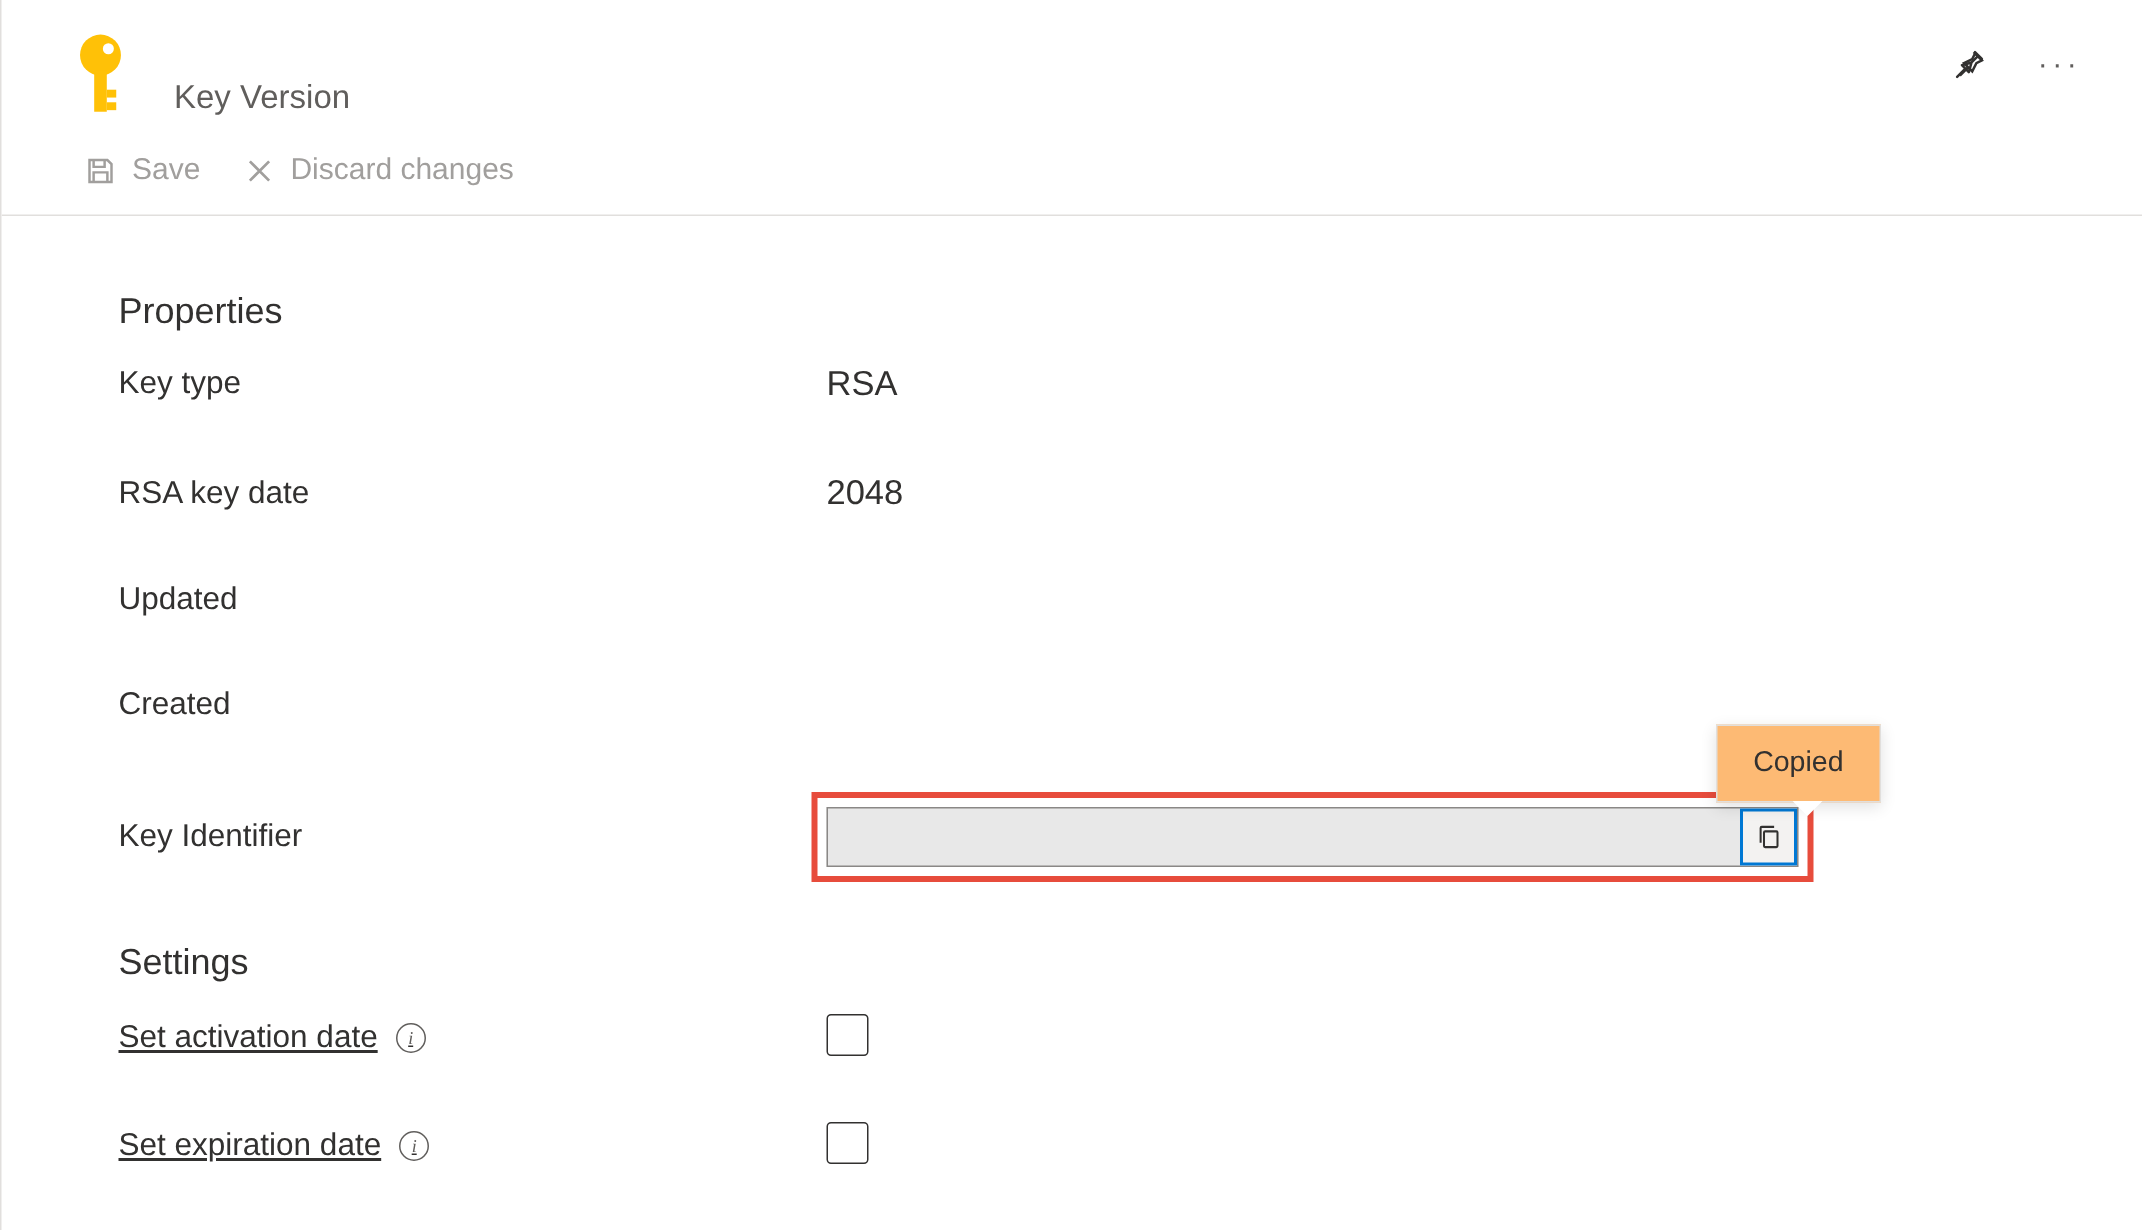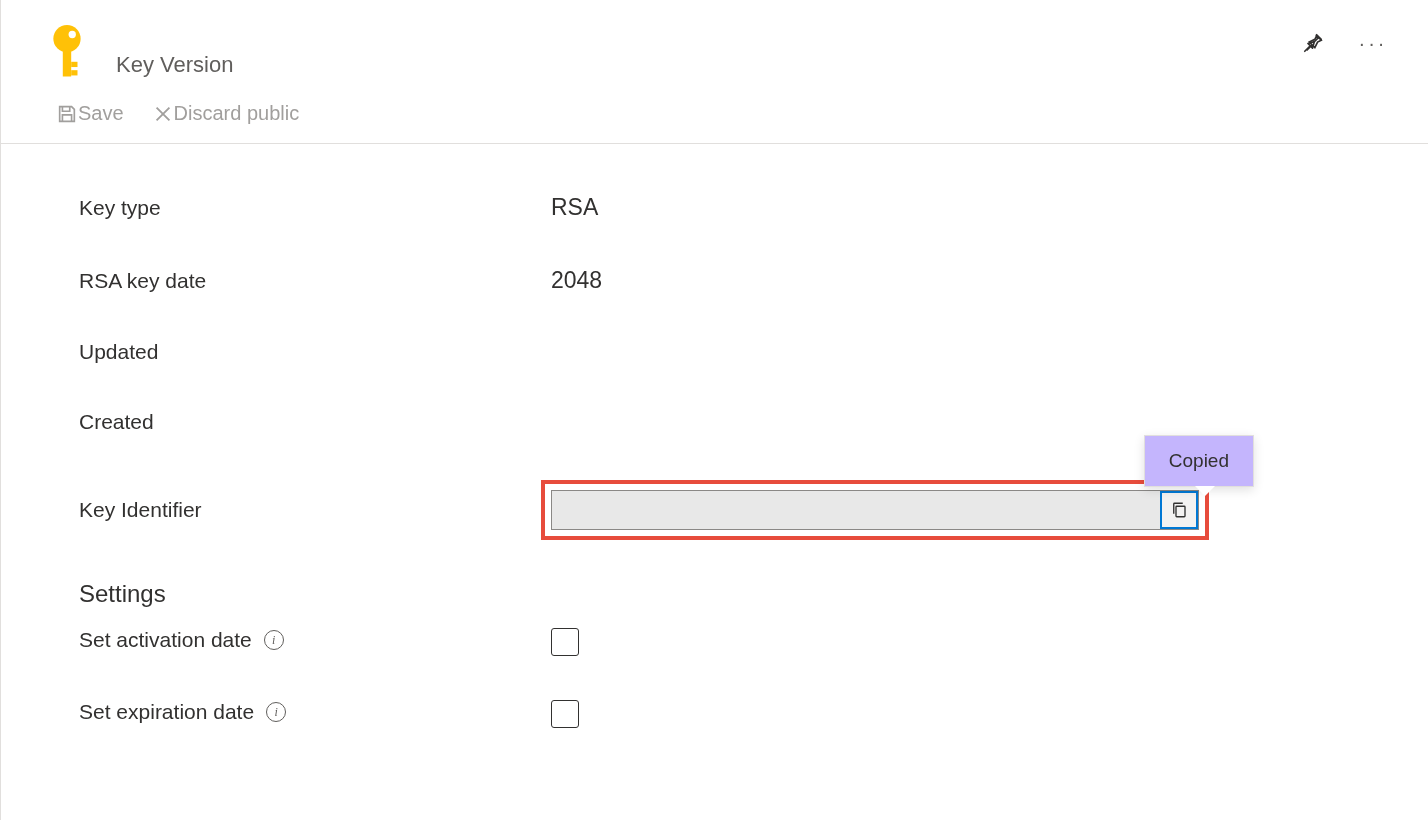--- a/index.html
+++ b/index.html
@@ -17,21 +17,21 @@
       border-left: 1px solid #e1dfdd;
     }
     .header-row {
       display: flex;
       align-items: flex-start;
       justify-content: space-between;
       padding: 20px 30px 10px 45px;
     }
     .header-left {
       display: flex;
-      align-items: center;
+      align-items: flex-start;
       gap: 28px;
     }
     .key-icon {
       width: 42px;
       height: 52px;
       flex-shrink: 0;
       margin-top: 2px;
     }
     .page-title {
       font-size: 22px;
@@ -69,20 +69,21 @@
     .toolbar {
       display: flex;
       align-items: center;
       gap: 28px;
       padding: 10px 0 14px 55px;
       border-bottom: 1px solid #e1dfdd;
     }
     .toolbar-item {
       display: flex;
       align-items: center;
+      gap: 10px;
       border: none;
       background: transparent;
       font-size: 20px;
       font-family: inherit;
       cursor: pointer;
       padding: 4px 0;
     }
     .toolbar-item.disabled {
       color: #a19f9d;
       cursor: default;
@@ -182,21 +183,21 @@
     }
     .copy-btn svg {
       width: 18px;
       height: 20px;
       color: #323130;
     }
     .tooltip {
       position: absolute;
       top: -56px;
       right: -56px;
-      background: #c4b5fd;
+      background: #fdba74;
       border: 1px solid #e1dfdd;
       box-shadow: 0 3px 10px rgba(0,0,0,0.12);
       padding: 14px 24px;
       font-size: 19px;
       color: #323130;
       z-index: 10;
       margin-left: 24px;
     }
     .tooltip::after {
       content: "";
@@ -213,22 +214,23 @@
       border: 1.5px solid #323130;
       border-radius: 3px;
       background: #fff;
       cursor: pointer;
     }
     .settings-section {
       margin-top: 10px;
     }
     .settings-row {
       display: flex;
-      align-items: flex-start;
+      align-items: flex-end;
       margin-bottom: 44px;
+      text-decoration: underline;
     }
   </style>
 </head>
 <body>
 
 <div class="header-row">
   <div class="header-left">
     <div class="key-icon">
       <svg viewBox="0 0 40 52" fill="none">
         <circle cx="20" cy="14" r="13" fill="#ffc107"></circle>
@@ -263,27 +265,28 @@
       </svg>
     </span>
     <span>Save</span>
   </button>
   <button class="toolbar-item disabled">
     <span class="icon">
       <svg viewBox="0 0 24 24" width="22" height="22" fill="none" stroke="#a19f9d" stroke-width="2">
         <path d="M5 5 L19 19 M19 5 L5 19"></path>
       </svg>
     </span>
-    <span>Discard public</span>
+    <span>Discard changes</span>
   </button>
 </div>
 
 <div class="content">
 
   <div>
+    <h2 class="section-heading">Properties</h2>
 
     <div class="prop-row">
       <div class="prop-label">Key type</div>
       <div class="prop-value">RSA</div>
     </div>
 
     <div class="prop-row">
       <div class="prop-label">RSA key date</div>
       <div class="prop-value">2048</div>
     </div>

